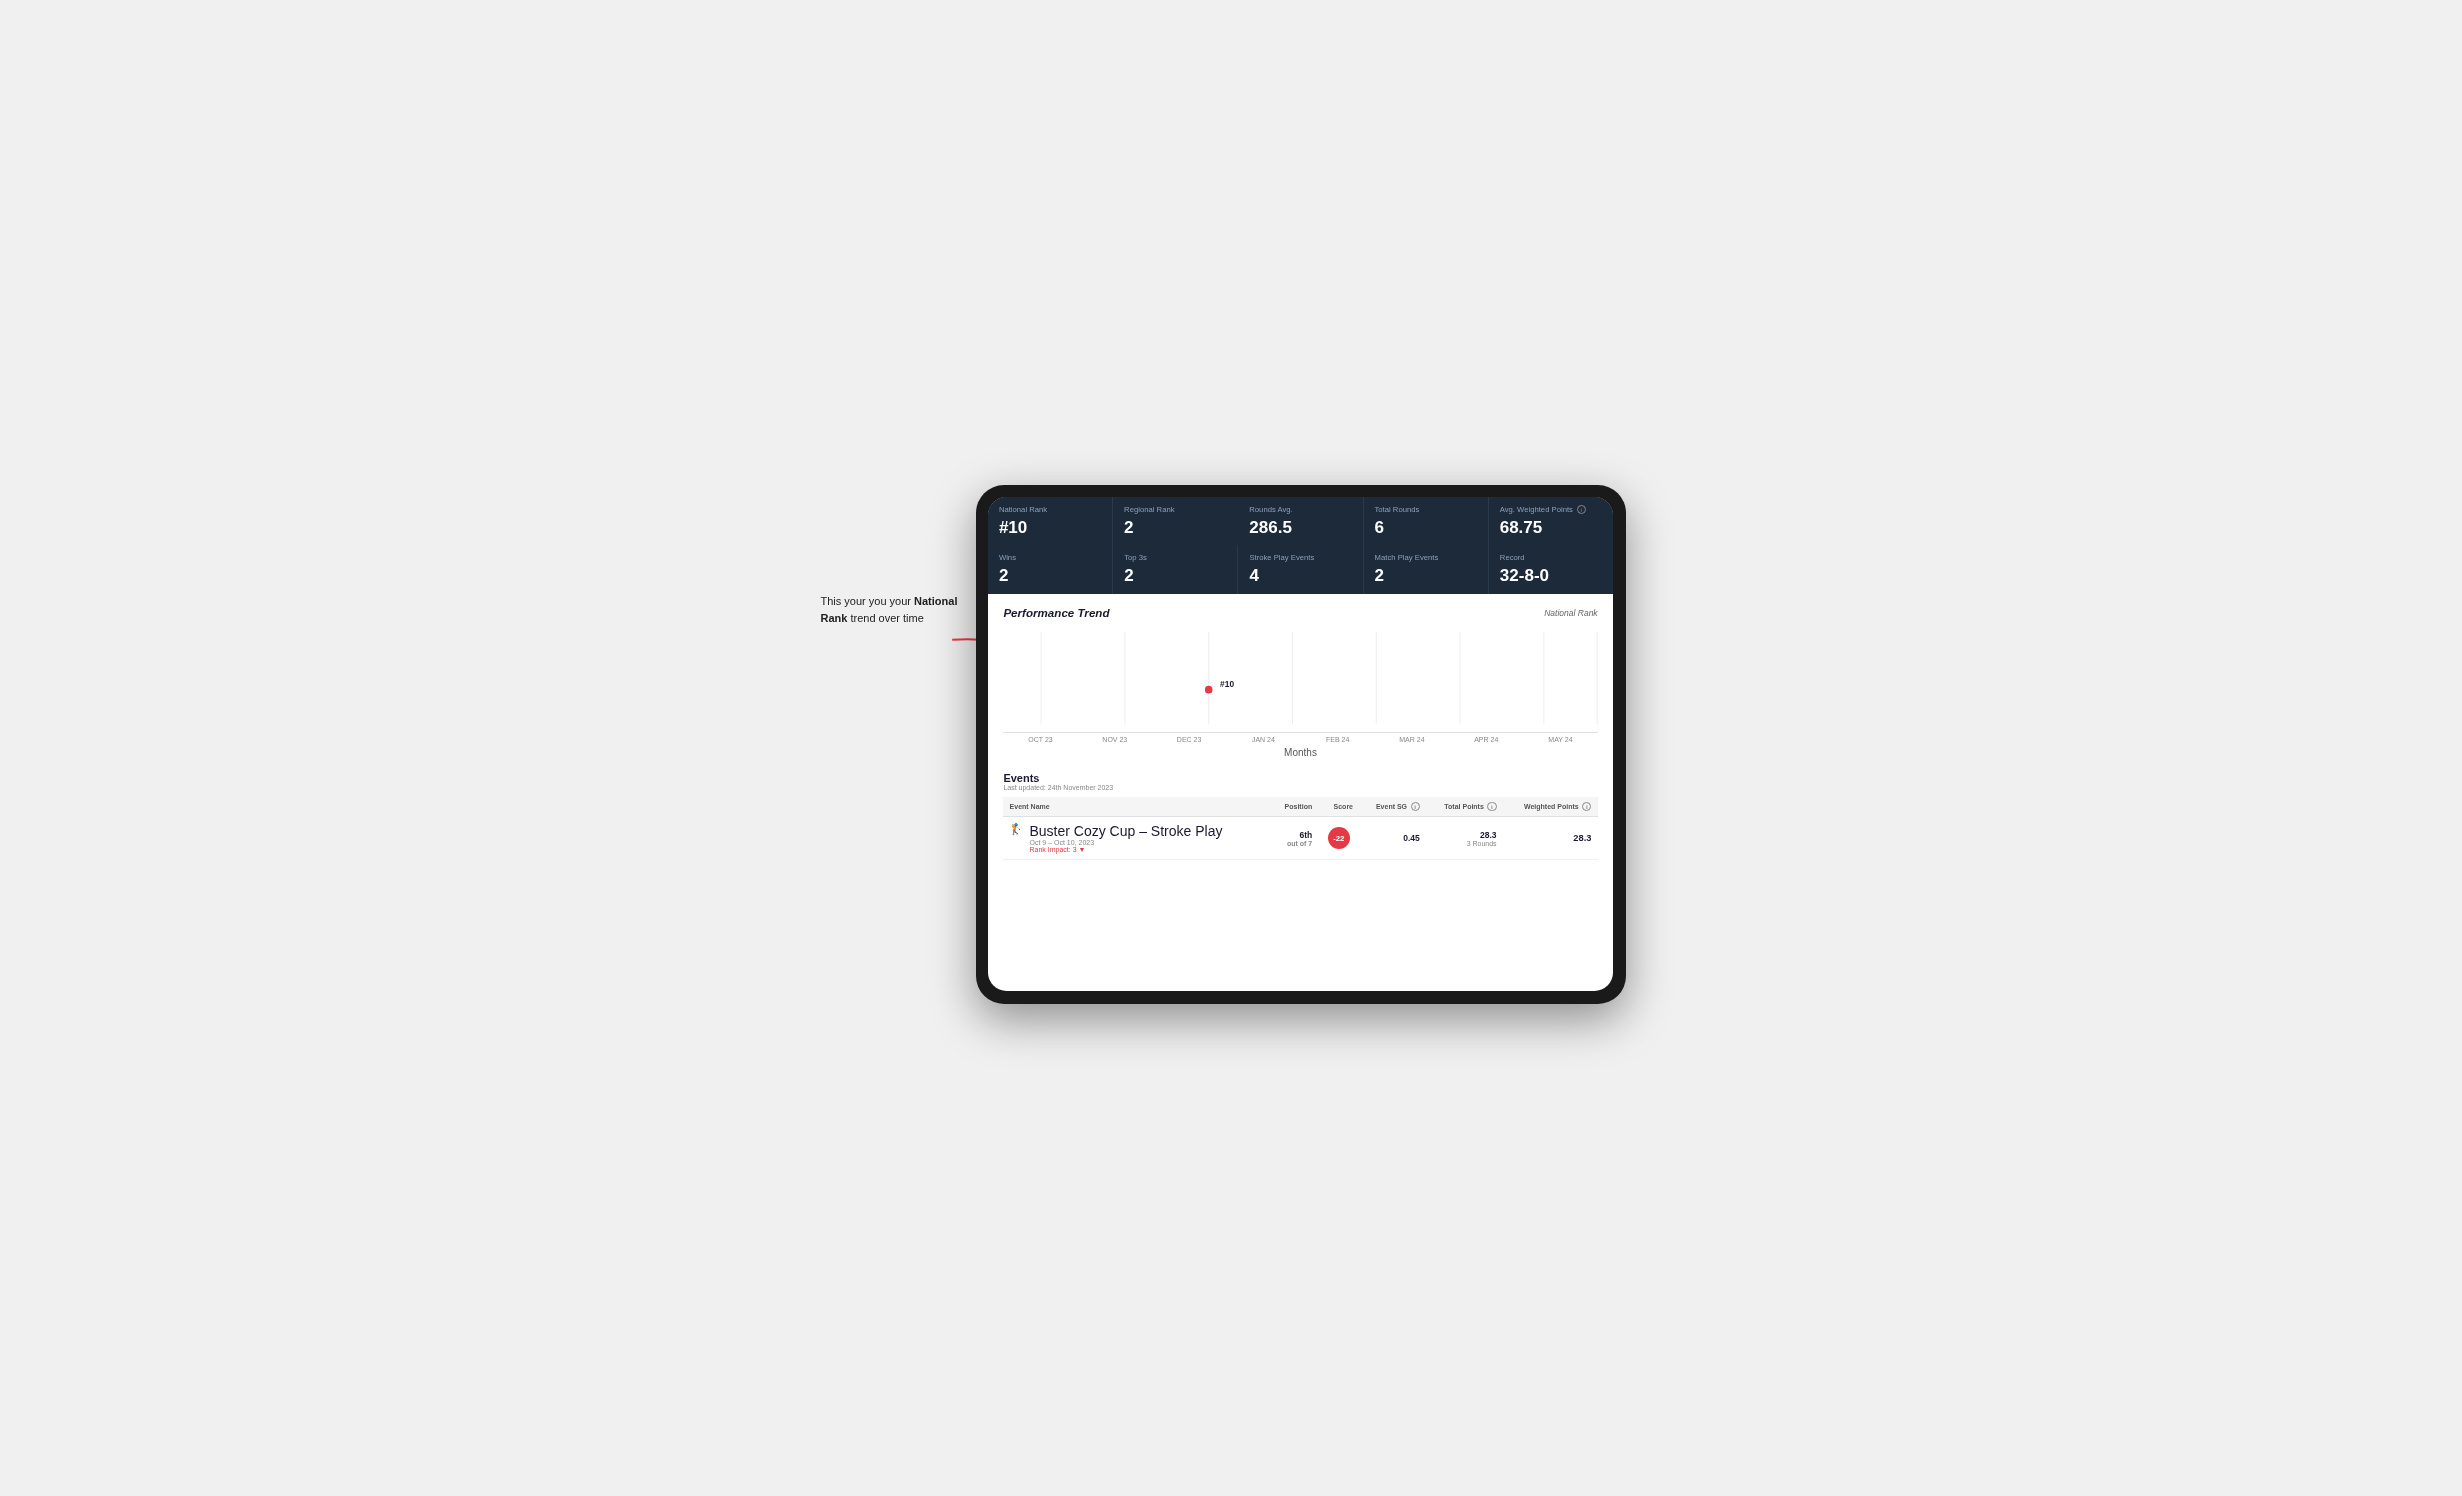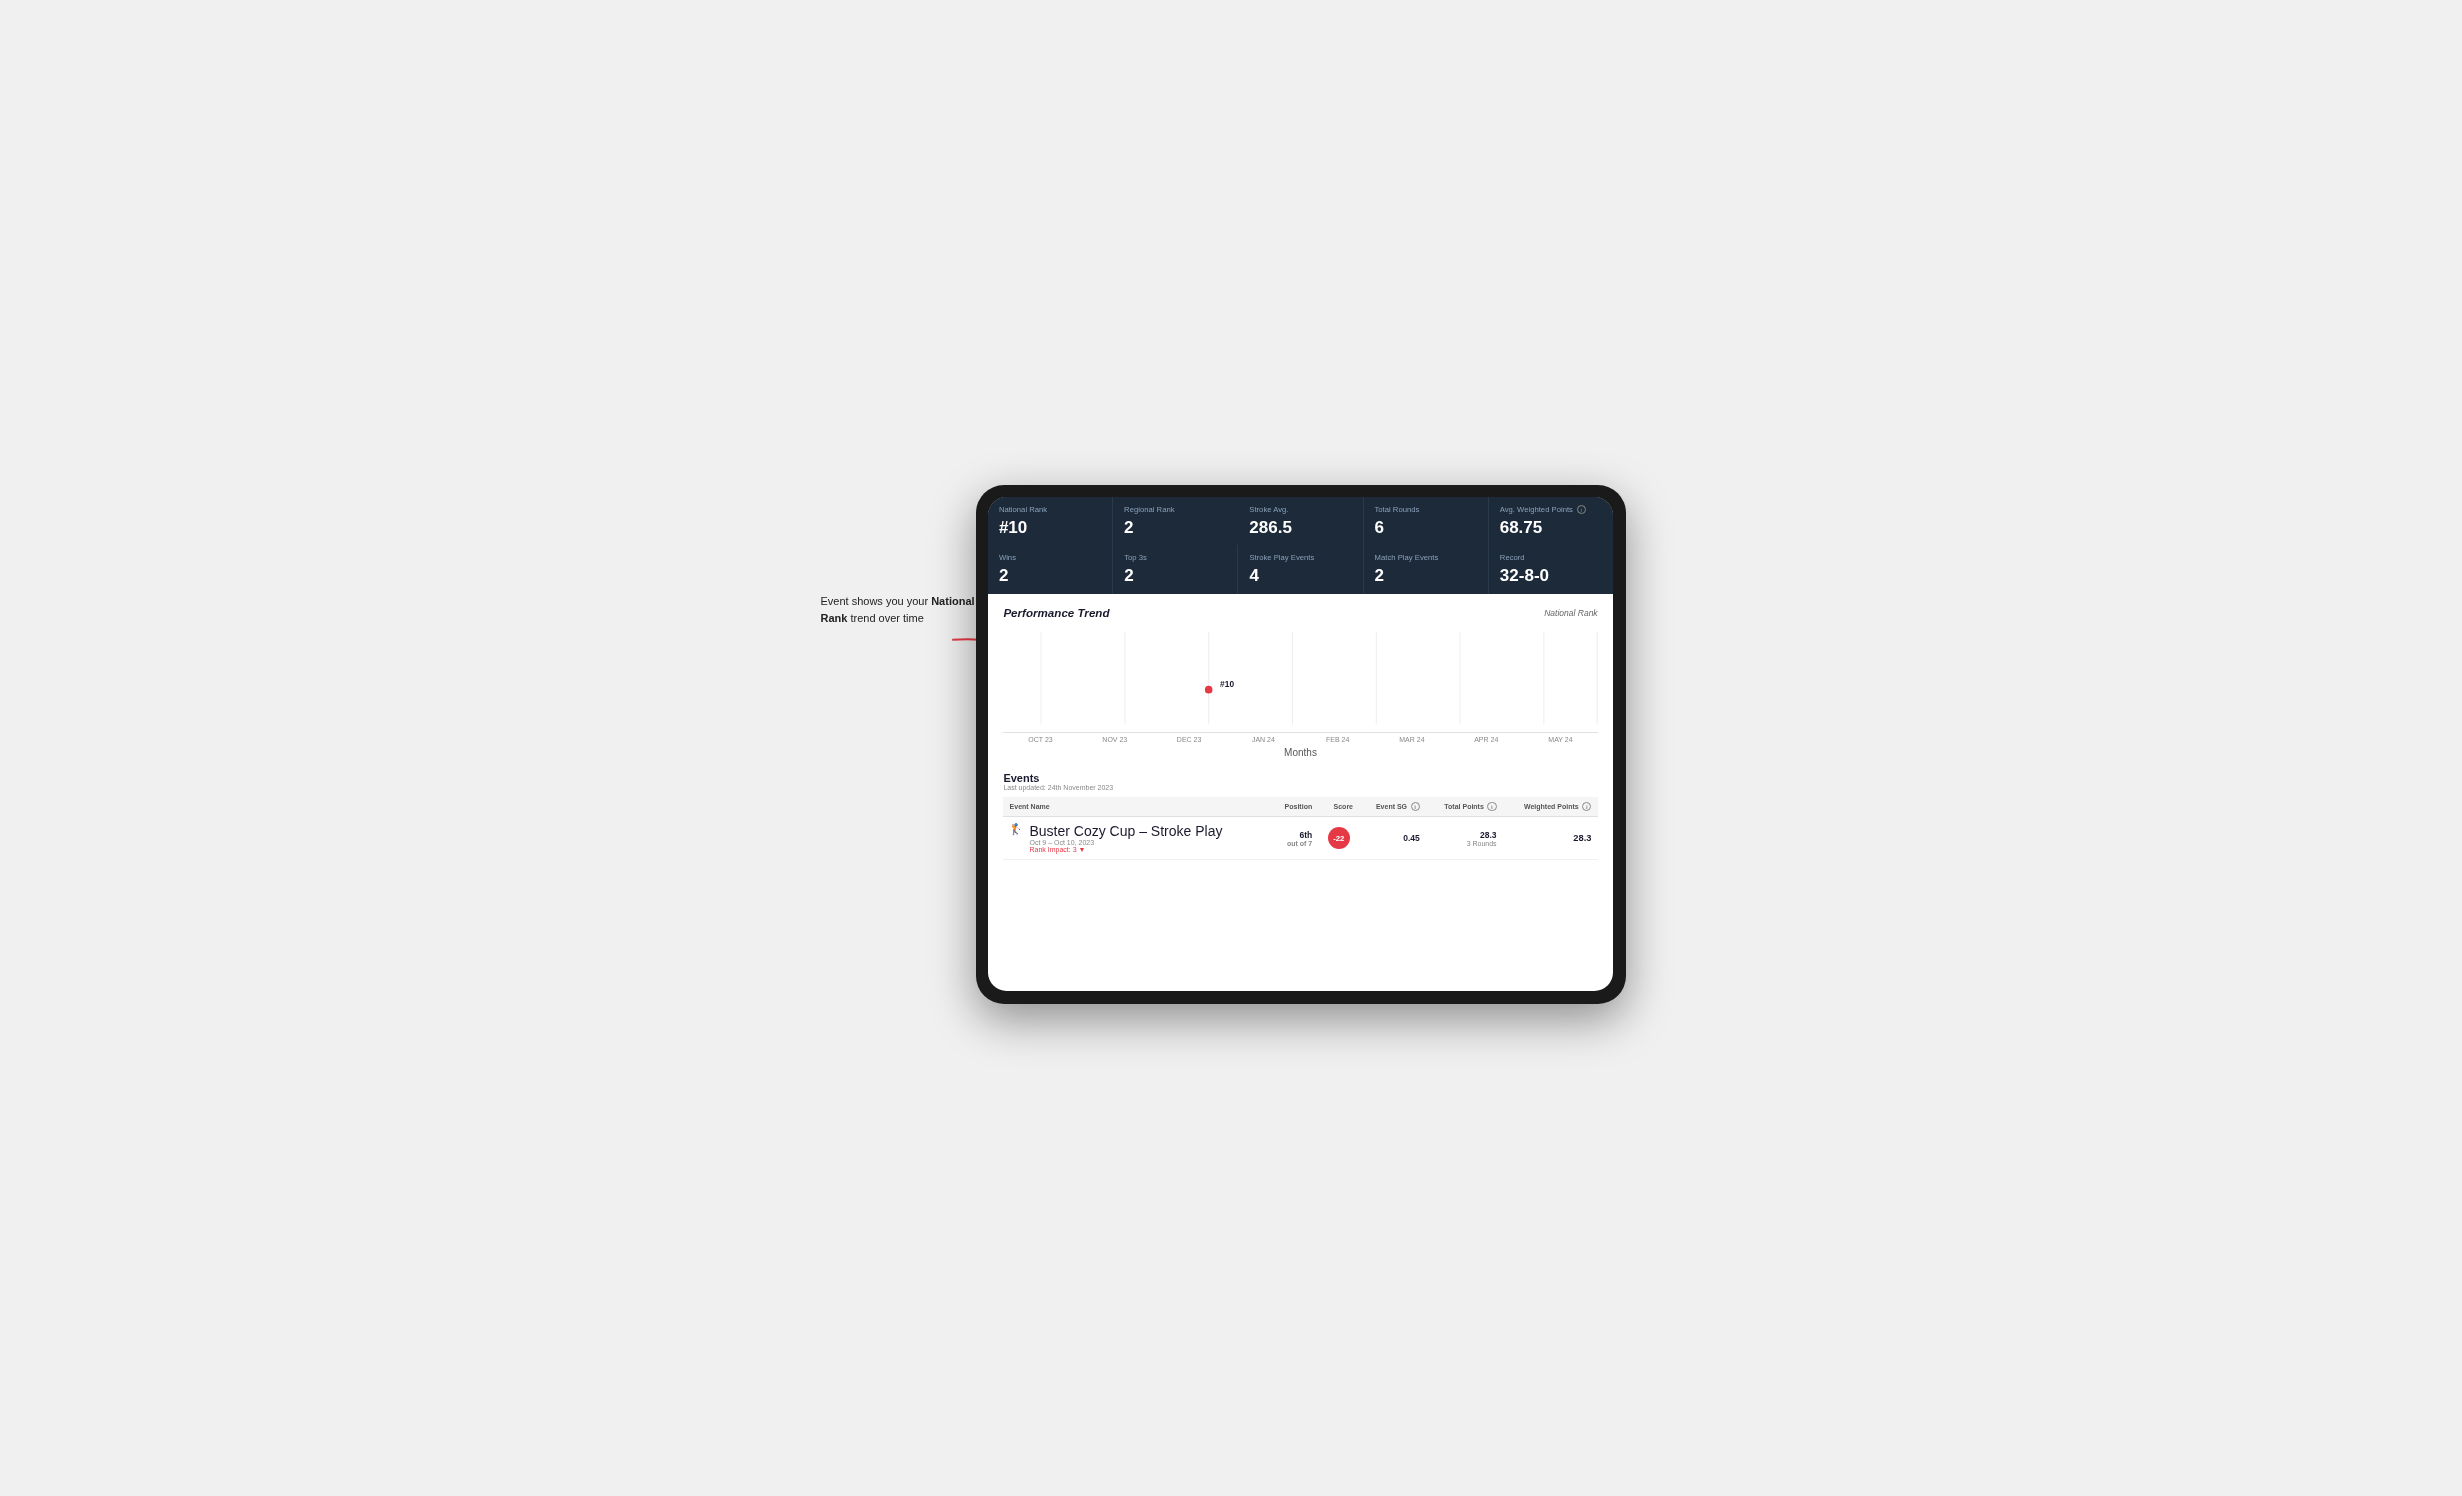--- a/index.html
+++ b/index.html
@@ -300,21 +300,21 @@
       vertical-align: middle;
     }
 
   </style>
 </head>
 <body>
 
 <div class="scene">
 
   <div class="annotation">
-    <span>Event shows you your </span><strong>National Rank</strong><span> trend over time</span>
+    <span>This your you your </span><strong>National Rank</strong><span> trend over time</span>
   </div>
 
   <svg class="arrow-svg" viewBox="0 0 340 200">
     <defs>
       <marker id="arrowhead" markerWidth="10" markerHeight="7" refX="10" refY="3.5" orient="auto">
         <polygon points="0 0, 10 3.5, 0 7" fill="#e63946"></polygon>
       </marker>
     </defs>
     <path d="M 30 50 Q 150 40 280 150" stroke="#e63946" stroke-width="2.5" fill="none" marker-end="url(#arrowhead)"></path>
   </svg>
@@ -325,21 +325,21 @@
       <div class="stats-grid">
         <div class="stat-cell">
           <div class="stat-label">National Rank</div>
           <div class="stat-value">#10</div>
         </div>
         <div class="stat-cell">
           <div class="stat-label">Regional Rank</div>
           <div class="stat-value">2</div>
         </div>
         <div class="stat-cell">
-          <div class="stat-label">Stroke Avg.</div>
+          <div class="stat-label">Rounds Avg.</div>
           <div class="stat-value">286.5</div>
         </div>
         <div class="stat-cell">
           <div class="stat-label">Total Rounds</div>
           <div class="stat-value">6</div>
         </div>
         <div class="stat-cell">
           <div class="stat-label">Avg. Weighted Points <span class="info-icon">i</span></div>
           <div class="stat-value">68.75</div>
         </div>

